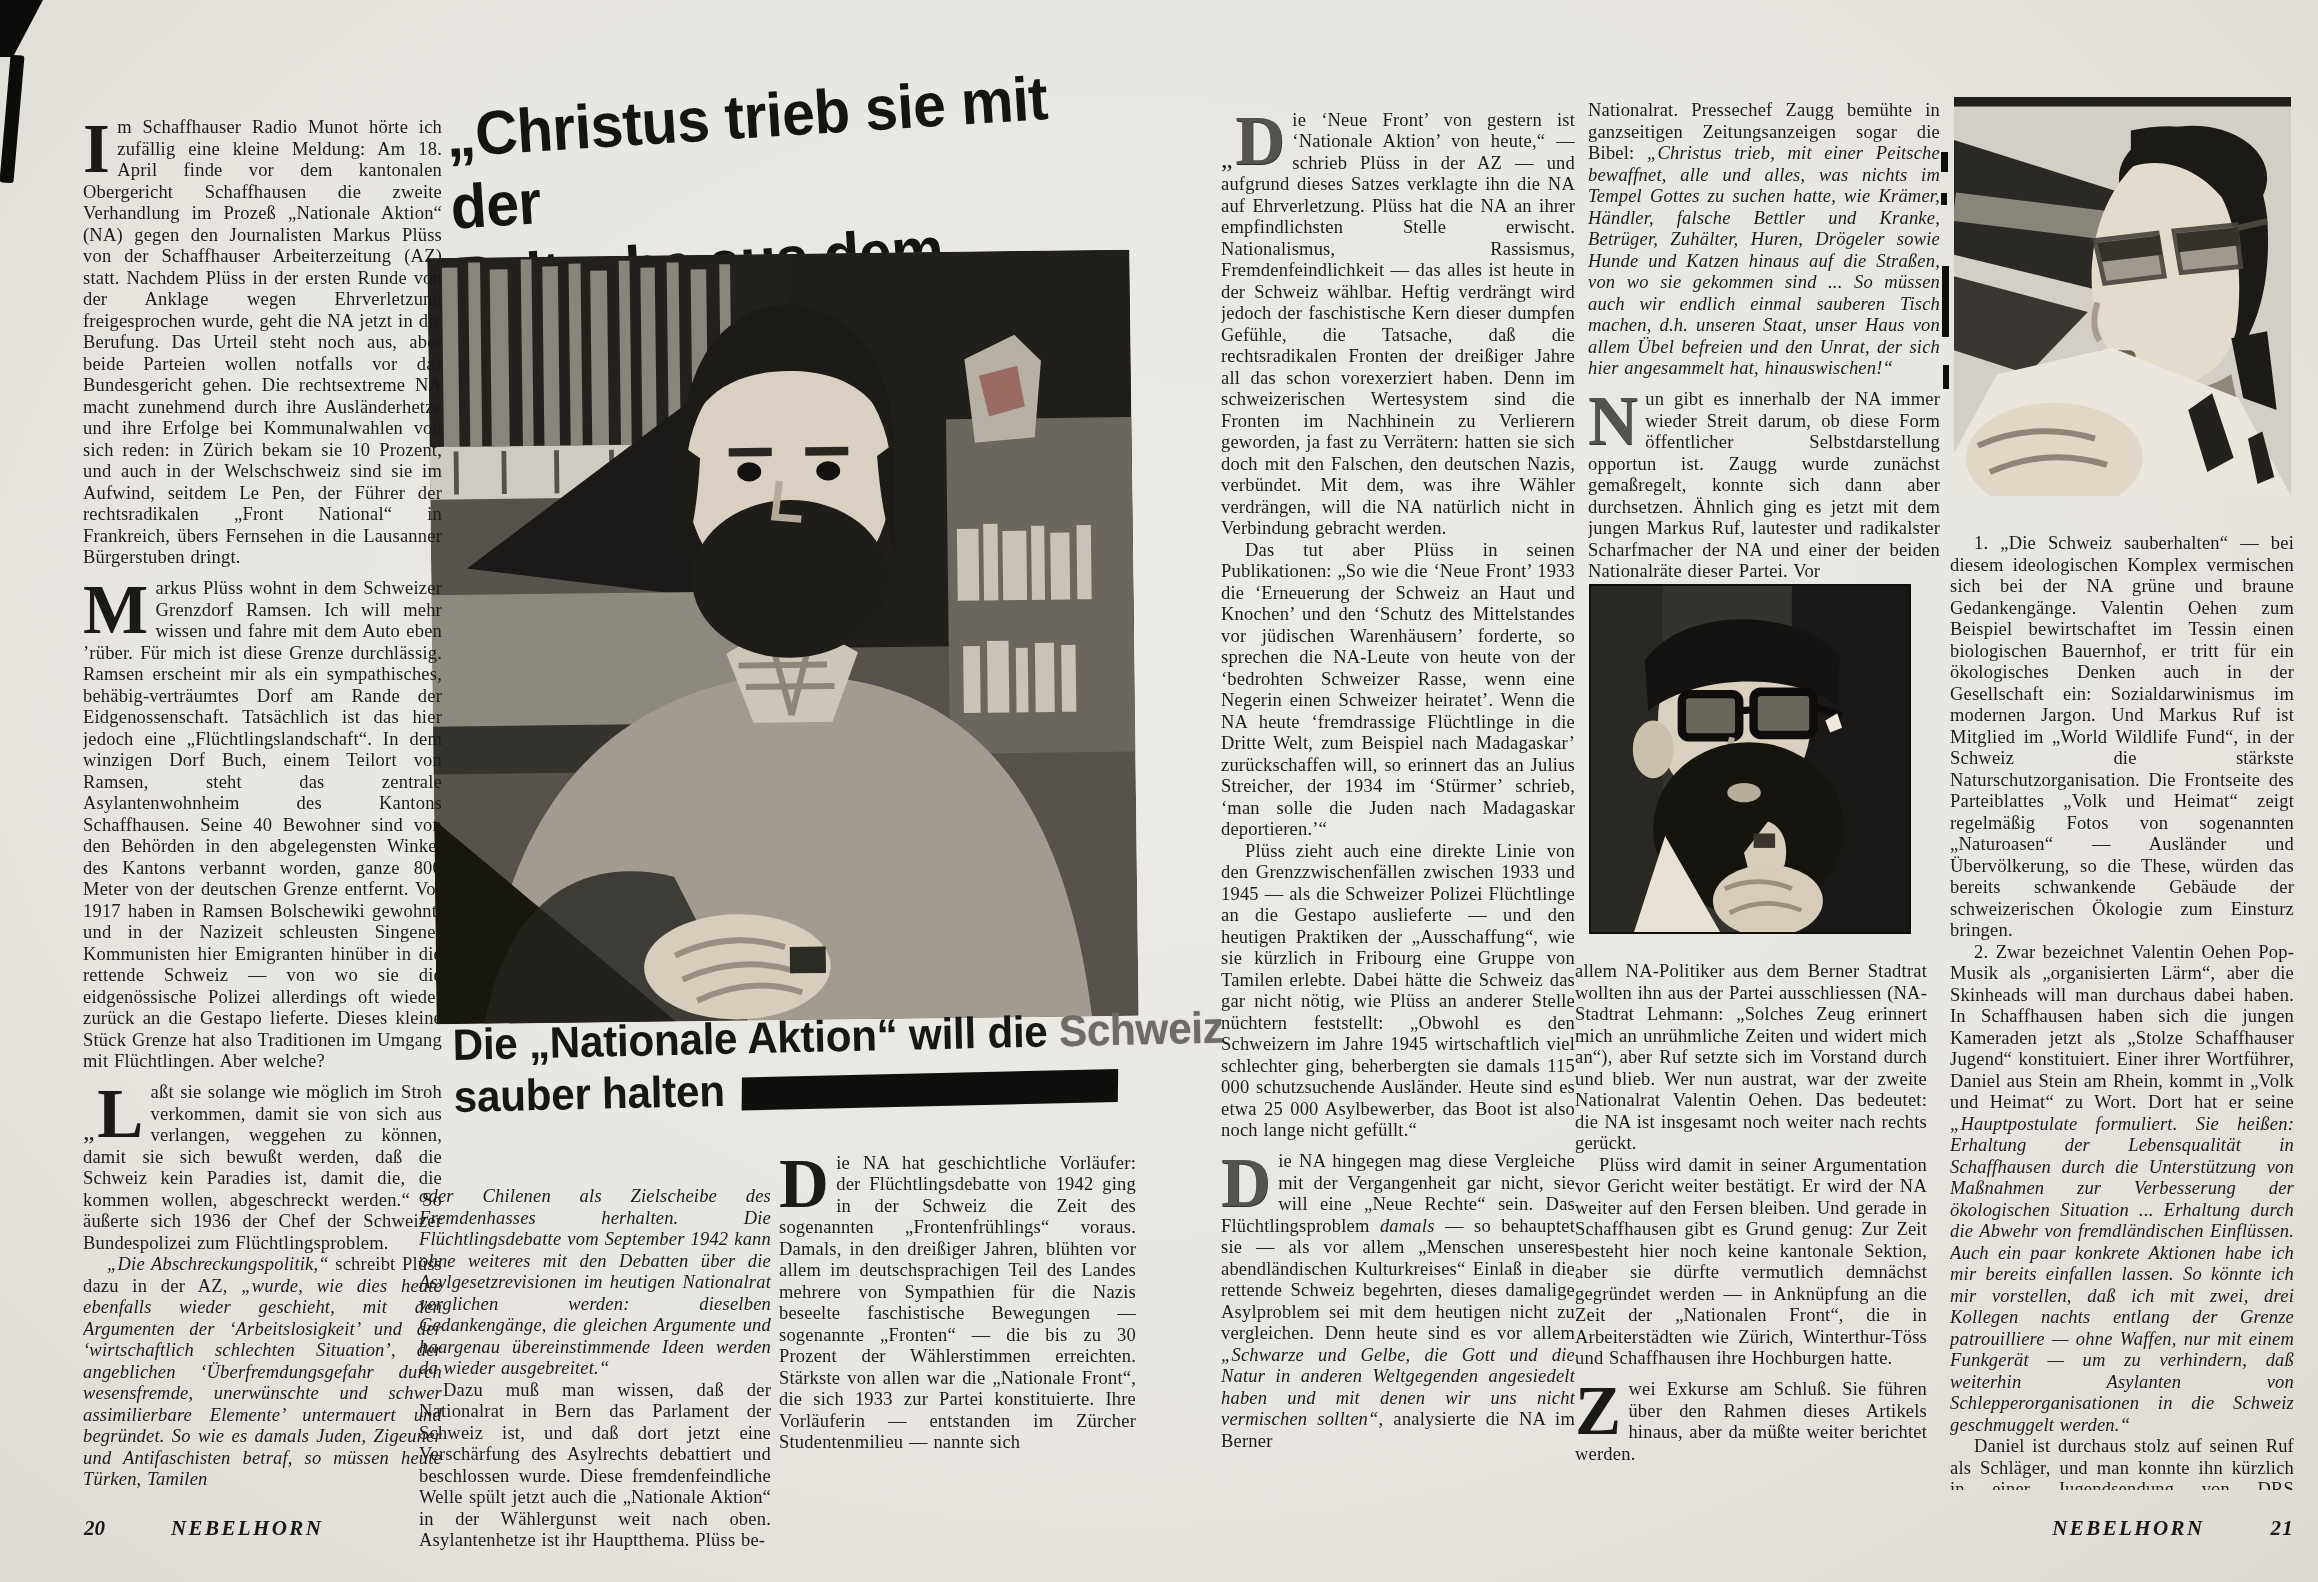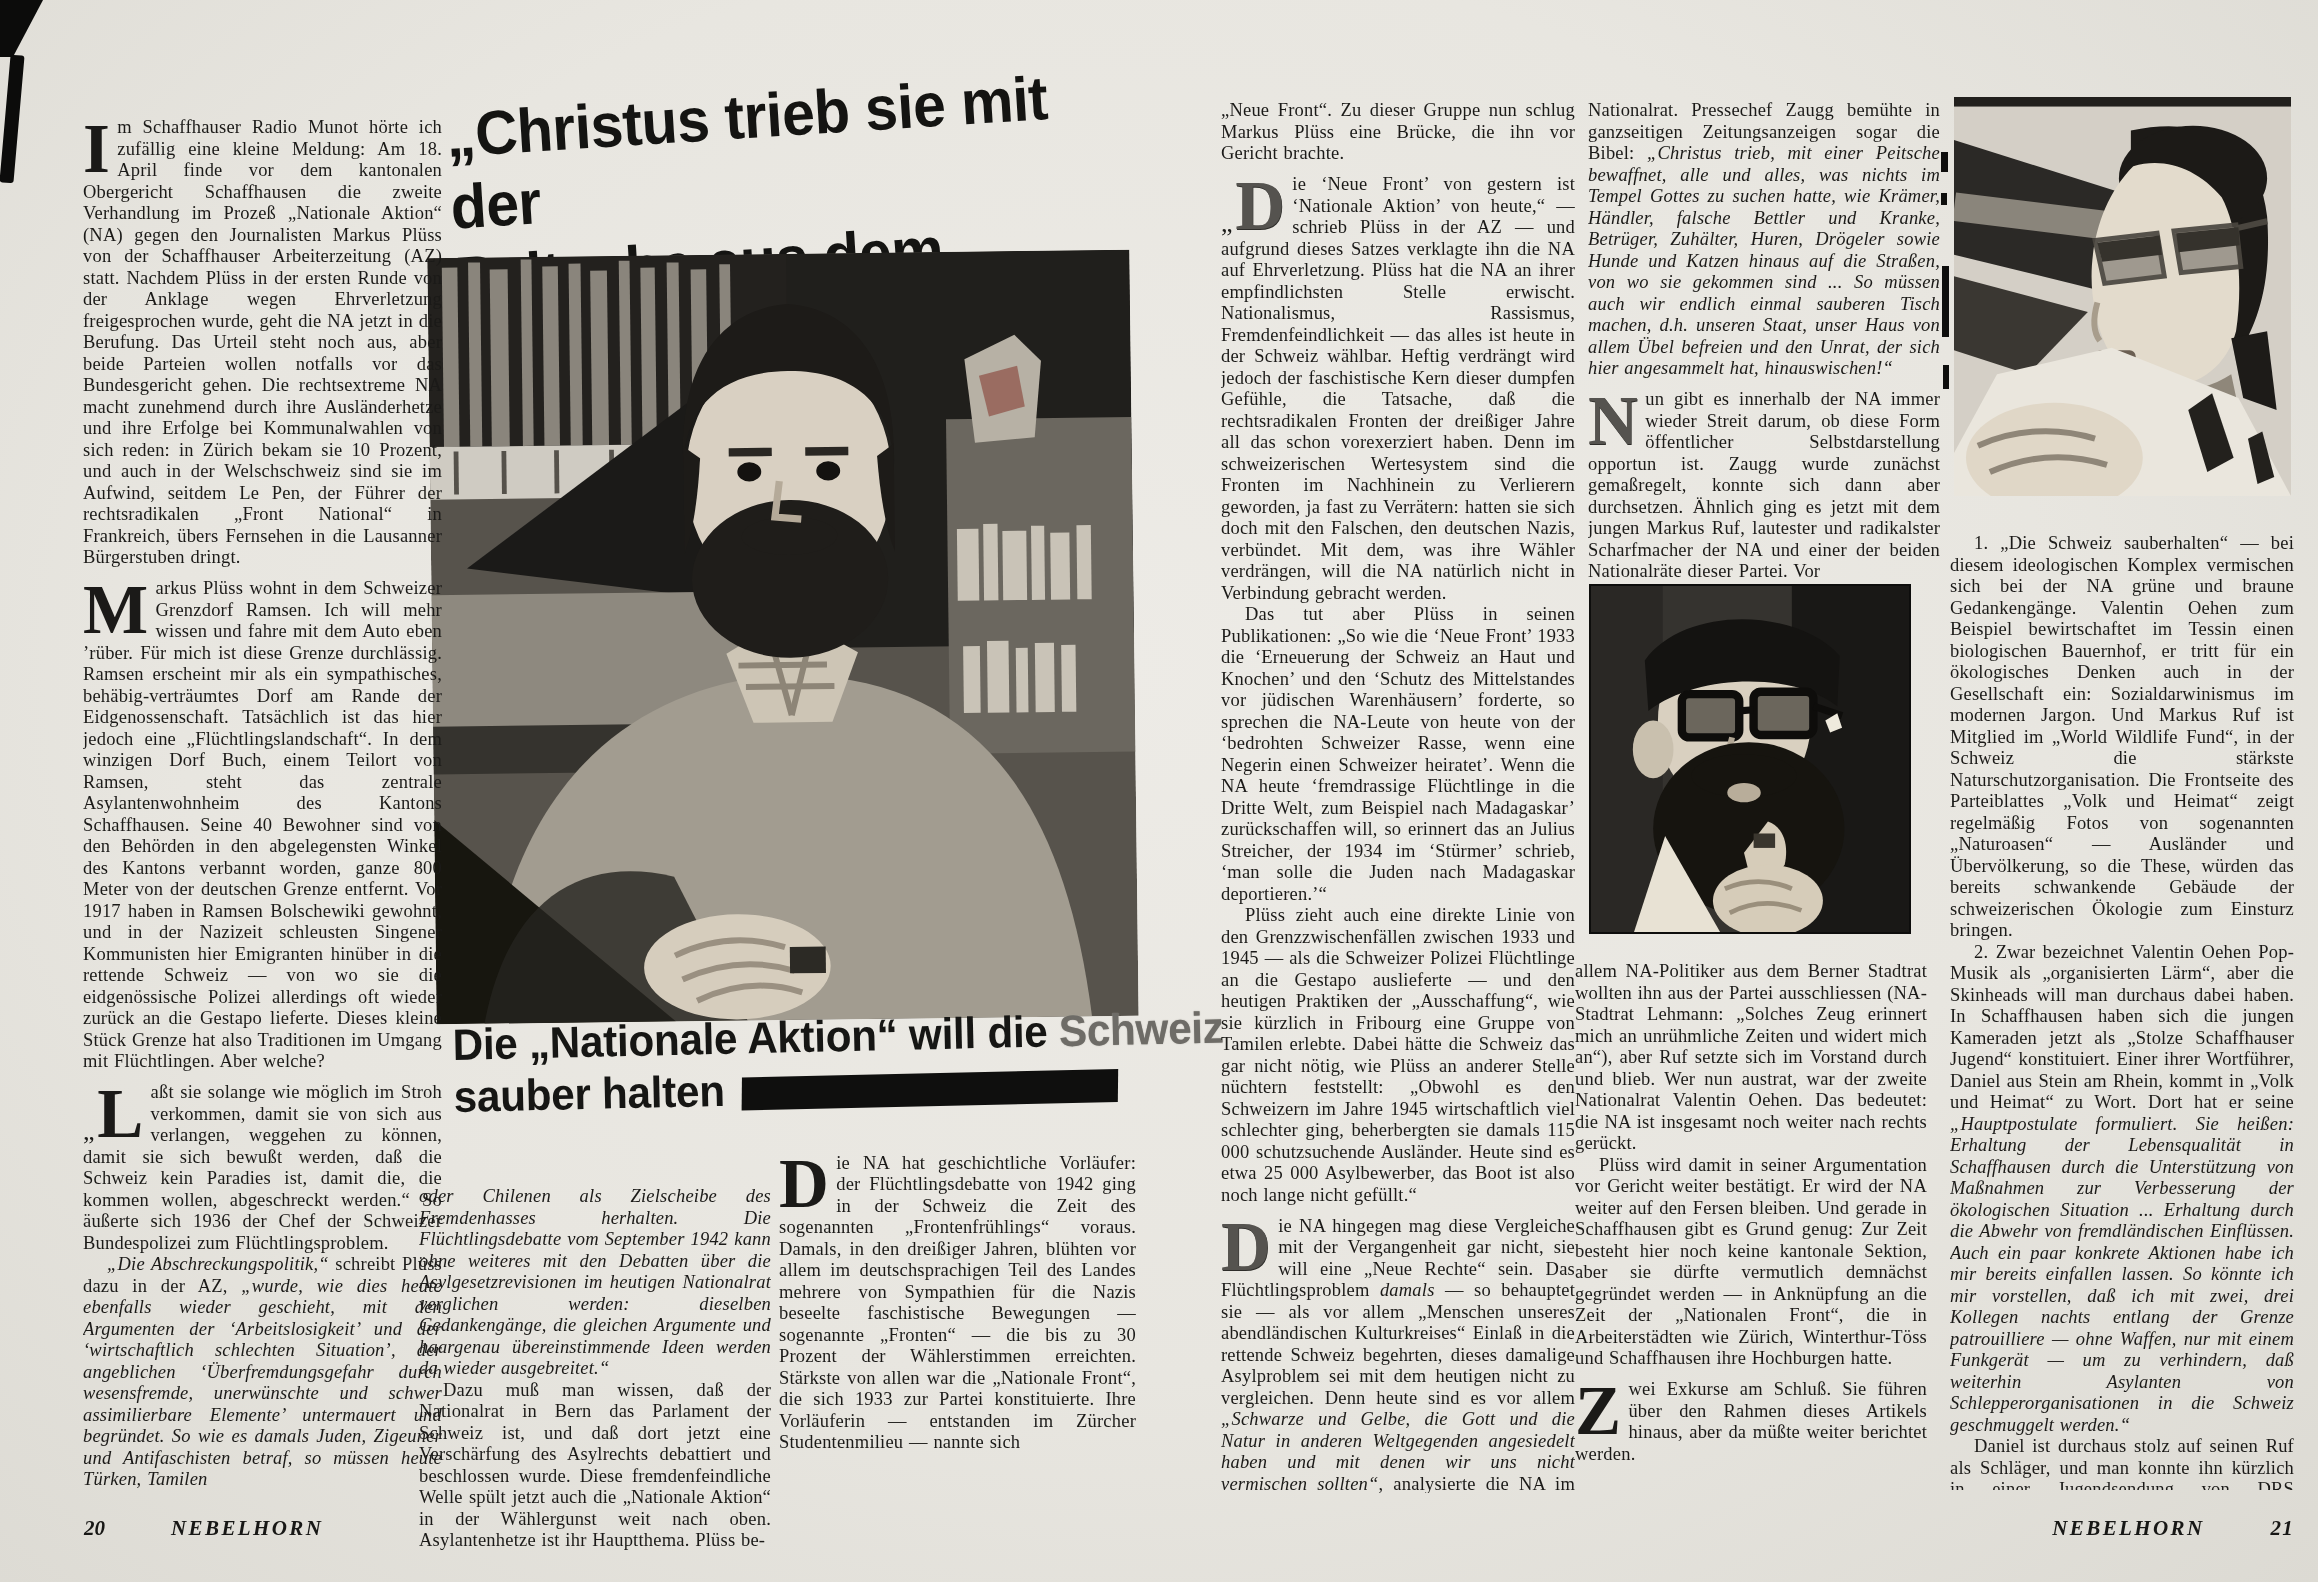--- a/index.html
+++ b/index.html
@@ -171,21 +171,20 @@
 
   <div class="col" style="left:779px;top:1143px;width:357px;height:366px;">
     <p class="gap"><span class="dropcap">D</span><span>ie NA hat geschichtliche Vorläufer: der Flüchtlingsdebatte von 1942 ging in der Schweiz die Zeit des sogenannten „Frontenfrühlings“ voraus. Damals, in den dreißiger Jahren, blühten vor allem im deutschsprachigen Teil des Landes mehrere von Sympathien für die Nazis beseelte faschistische Bewegungen — sogenannte „Fronten“ — die bis zu 30 Prozent der Wählerstimmen erreichten. Stärkste von allen war die „Nationale Front“, die sich 1933 zur Partei konstituierte. Ihre Vorläuferin — entstanden im Zürcher Studentenmilieu — nannte sich</span></p>
   </div>
 
   <div class="footer" style="left:84px;top:1516px;">
     <span>20</span><span class="mag">NEBELHORN</span>
   </div>
 
   <div class="col" style="left:1221px;top:100px;width:354px;height:1393px;">
-    <p><span>„Neue Front“. Zu dieser Gruppe nun schlug Markus Plüss eine Brücke, die ihn vor Gericht brachte.</span></p>
     <p class="gap dc-gray"><span class="prequote">„</span><span class="dropcap">D</span><span>ie ‘Neue Front’ von gestern ist ‘Nationale Aktion’ von heute,“ — schrieb Plüss in der AZ — und aufgrund dieses Satzes verklagte ihn die NA auf Ehrverletzung. Plüss hat die NA an ihrer empfindlichsten Stelle erwischt. Nationalismus, Rassismus, Fremdenfeindlichkeit — das alles ist heute in der Schweiz wählbar. Heftig verdrängt wird jedoch der faschistische Kern dieser dumpfen Gefühle, die Tatsache, daß die rechtsradikalen Fronten der dreißiger Jahre all das schon vorexerziert haben. Denn im schweizerischen Wertesystem sind die Fronten im Nachhinein zu Verlierern geworden, ja fast zu Verrätern: hatten sie sich doch mit den Falschen, den deutschen Nazis, verbündet. Mit dem, was ihre Wähler verdrängen, will die NA natürlich nicht in Verbindung gebracht werden.</span></p>
     <p class="ind"><span>Das tut aber Plüss in seinen Publikationen: „So wie die ‘Neue Front’ 1933 die ‘Erneuerung der Schweiz an Haut und Knochen’ und den ‘Schutz des Mittelstandes vor jüdischen Warenhäusern’ forderte, so sprechen die NA-Leute von heute von der ‘bedrohten Schweizer Rasse, wenn eine Negerin einen Schweizer heiratet’. Wenn die NA heute ‘fremdrassige Flüchtlinge in die Dritte Welt, zum Beispiel nach Madagaskar’ zurückschaffen will, so erinnert das an Julius Streicher, der 1934 im ‘Stürmer’ schrieb, ‘man solle die Juden nach Madagaskar deportieren.’“</span></p>
     <p class="ind"><span>Plüss zieht auch eine direkte Linie von den Grenzzwischenfällen zwischen 1933 und 1945 — als die Schweizer Polizei Flüchtlinge an die Gestapo auslieferte — und den heutigen Praktiken der „Ausschaffung“, wie sie kürzlich in Fribourg eine Gruppe von Tamilen erlebte. Dabei hätte die Schweiz das gar nicht nötig, wie Plüss an anderer Stelle nüchtern feststellt: „Obwohl es den Schweizern im Jahre 1945 wirtschaftlich viel schlechter ging, beherbergten sie damals 115 000 schutzsuchende Ausländer. Heute sind es etwa 25 000 Asylbewerber, das Boot ist also noch lange nicht gefüllt.“</span></p>
     <p class="gap dc-gray"><span class="dropcap">D</span><span>ie NA hingegen mag diese Vergleiche mit der Vergangenheit gar nicht, sie will eine „Neue Rechte“ sein. Das Flüchtlingsproblem </span><span class="it">damals</span><span> — so behauptet sie — als vor allem „Menschen unseres abendländischen Kulturkreises“ Einlaß in die rettende Schweiz begehrten, dieses damalige Asylproblem sei mit dem heutigen nicht zu vergleichen. Denn heute sind es vor allem </span><span class="it">„Schwarze und Gelbe, die Gott und die Natur in anderen Weltgegenden angesiedelt haben und mit denen wir uns nicht vermischen sollten“</span><span>, analysierte die NA im Berner</span></p>
   </div>
 
   <div class="col" style="left:1588px;top:100px;width:352px;height:478px;">
     <p><span>Nationalrat. Pressechef Zaugg bemühte in ganzseitigen Zeitungsanzeigen sogar die Bibel: </span><span class="it">„Christus trieb, mit einer Peitsche bewaffnet, alle und alles, was nichts im Tempel Gottes zu suchen hatte, wie Krämer, Händler, falsche Bettler und Kranke, Betrüger, Zuhälter, Huren, Drögeler sowie Hunde und Katzen hinaus auf die Straßen, von wo sie gekommen sind ... So müssen auch wir endlich einmal sauberen Tisch machen, d.h. unseren Staat, unser Haus von allem Übel befreien und den Unrat, der sich hier angesammelt hat, hinauswischen!“</span></p>
     <p class="gap dc-gray"><span class="dropcap">N</span><span>un gibt es innerhalb der NA immer wieder Streit darum, ob diese Form öffentlicher Selbstdarstellung opportun ist. Zaugg wurde zunächst gemaßregelt, konnte sich dann aber durchsetzen. Ähnlich ging es jetzt mit dem jungen Markus Ruf, lautester und radikalster Scharfmacher der NA und einer der beiden Nationalräte dieser Partei. Vor</span></p>
   </div>

